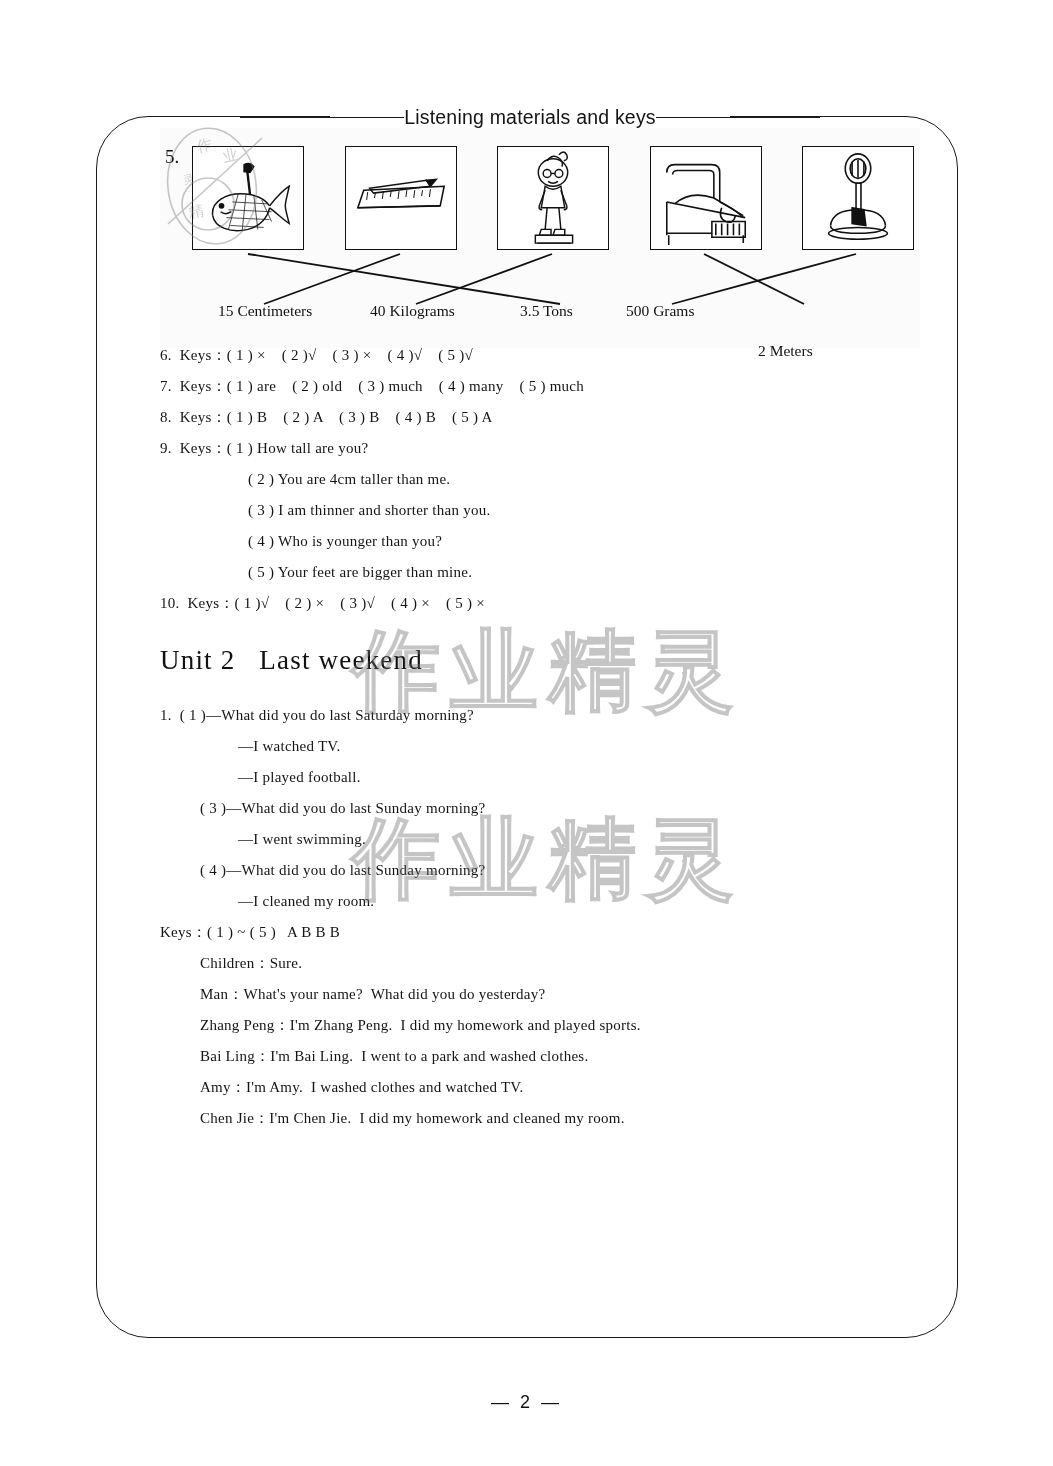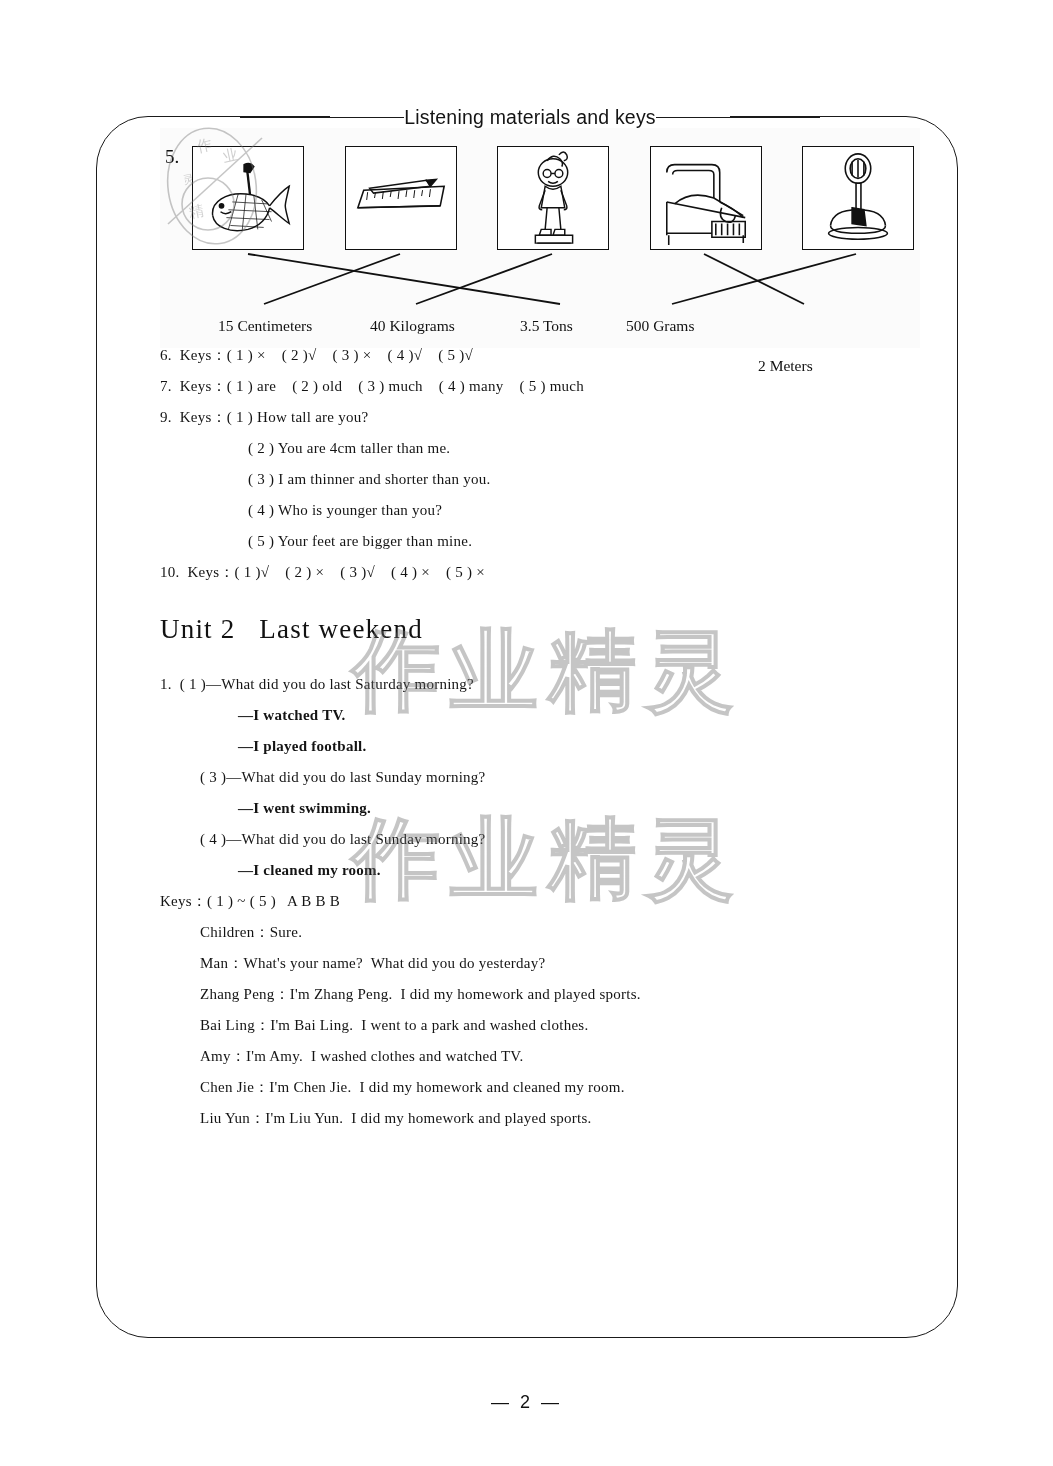--- a/index.html
+++ b/index.html
@@ -91,21 +91,21 @@
     box-sizing: border-box;
     background: #fff;
     position: relative;
     overflow: hidden;
   }
   .pic-box svg { display: block; width: 100%; height: 100%; }
 
   .label-row {
     position: absolute;
     left: 0;
-    top: 189px;
+    top: 174px;
     width: 760px;
     height: 26px;
   }
   .lbl {
     position: absolute;
     font-size: 15.5px;
     white-space: nowrap;
     font-family: "Liberation Serif", serif;
   }
   .lbl.l0 { left: 58px; }
@@ -141,21 +141,21 @@
   }
   .line {
     font-size: 15px;
     line-height: 31px;
     letter-spacing: .25px;
     white-space: pre;
     color: #141414;
   }
   .line.ind1 { padding-left: 88px; }   
   .line.ind2 { padding-left: 40px; }   
-  .line.ind3 { padding-left: 78px; font-weight: bold; }   
+  .line.ind3 { padding-left: 78px; }   
   .line.ind4 { padding-left: 40px; }
 
   
   .unit-title {
     font-size: 27px;
     letter-spacing: 1.2px;
     margin: 26px 0 24px 0;
     padding-right: 60px;
     white-space: pre;
   }
@@ -332,20 +332,21 @@
     <text x="74" y="40" transform="rotate(-12 74 40)">业</text>
     <text x="40" y="96" transform="rotate(-12 40 96)">精</text>
     <text x="34" y="62" transform="rotate(-12 34 62)" font-size="11">灵</text>
   </g>
 </svg>
 
 <div class="content">
 
   <div class="line">6.  Keys：( 1 ) ×    ( 2 )√    ( 3 ) ×    ( 4 )√    ( 5 )√</div>
   <div class="line">7.  Keys：( 1 ) are    ( 2 ) old    ( 3 ) much    ( 4 ) many    ( 5 ) much</div>
+  <div class="line">8.  Keys：( 1 ) B    ( 2 ) A    ( 3 ) B    ( 4 ) B    ( 5 ) A</div>
   <div class="line">9.  Keys：( 1 ) How tall are you?</div>
   <div class="line ind1">( 2 ) You are 4cm taller than me.</div>
   <div class="line ind1">( 3 ) I am thinner and shorter than you.</div>
   <div class="line ind1">( 4 ) Who is younger than you?</div>
   <div class="line ind1">( 5 ) Your feet are bigger than mine.</div>
   <div class="line">10.  Keys：( 1 )√    ( 2 ) ×    ( 3 )√    ( 4 ) ×    ( 5 ) ×</div>
 
   <div class="unit-title">Unit 2   Last weekend</div>
 
   <div class="line">1.  ( 1 )—What did you do last Saturday morning?</div>
@@ -356,20 +357,19 @@
   <div class="line ind2">( 4 )—What did you do last Sunday morning?</div>
   <div class="line ind3">—I cleaned my room.</div>
   <div class="line">Keys：( 1 ) ~ ( 5 )   A B B B</div>
 
   <div class="line ind4">Children：Sure.</div>
   <div class="line ind4">Man：What's your name?  What did you do yesterday?</div>
   <div class="line ind4">Zhang Peng：I'm Zhang Peng.  I did my homework and played sports.</div>
   <div class="line ind4">Bai Ling：I'm Bai Ling.  I went to a park and washed clothes.</div>
   <div class="line ind4">Amy：I'm Amy.  I washed clothes and watched TV.</div>
   <div class="line ind4">Chen Jie：I'm Chen Jie.  I did my homework and cleaned my room.</div>
-  <div class="line ind4">Liu Yun：I'm Liu Yun.  I did my homework and played sports.</div>
 
 </div>
 
 <div class="wm wm-1">作业精灵</div>
 <div class="wm wm-2">作业精灵</div>
 
 <div class="footer">— 2 —</div>
 
 </body></html>

